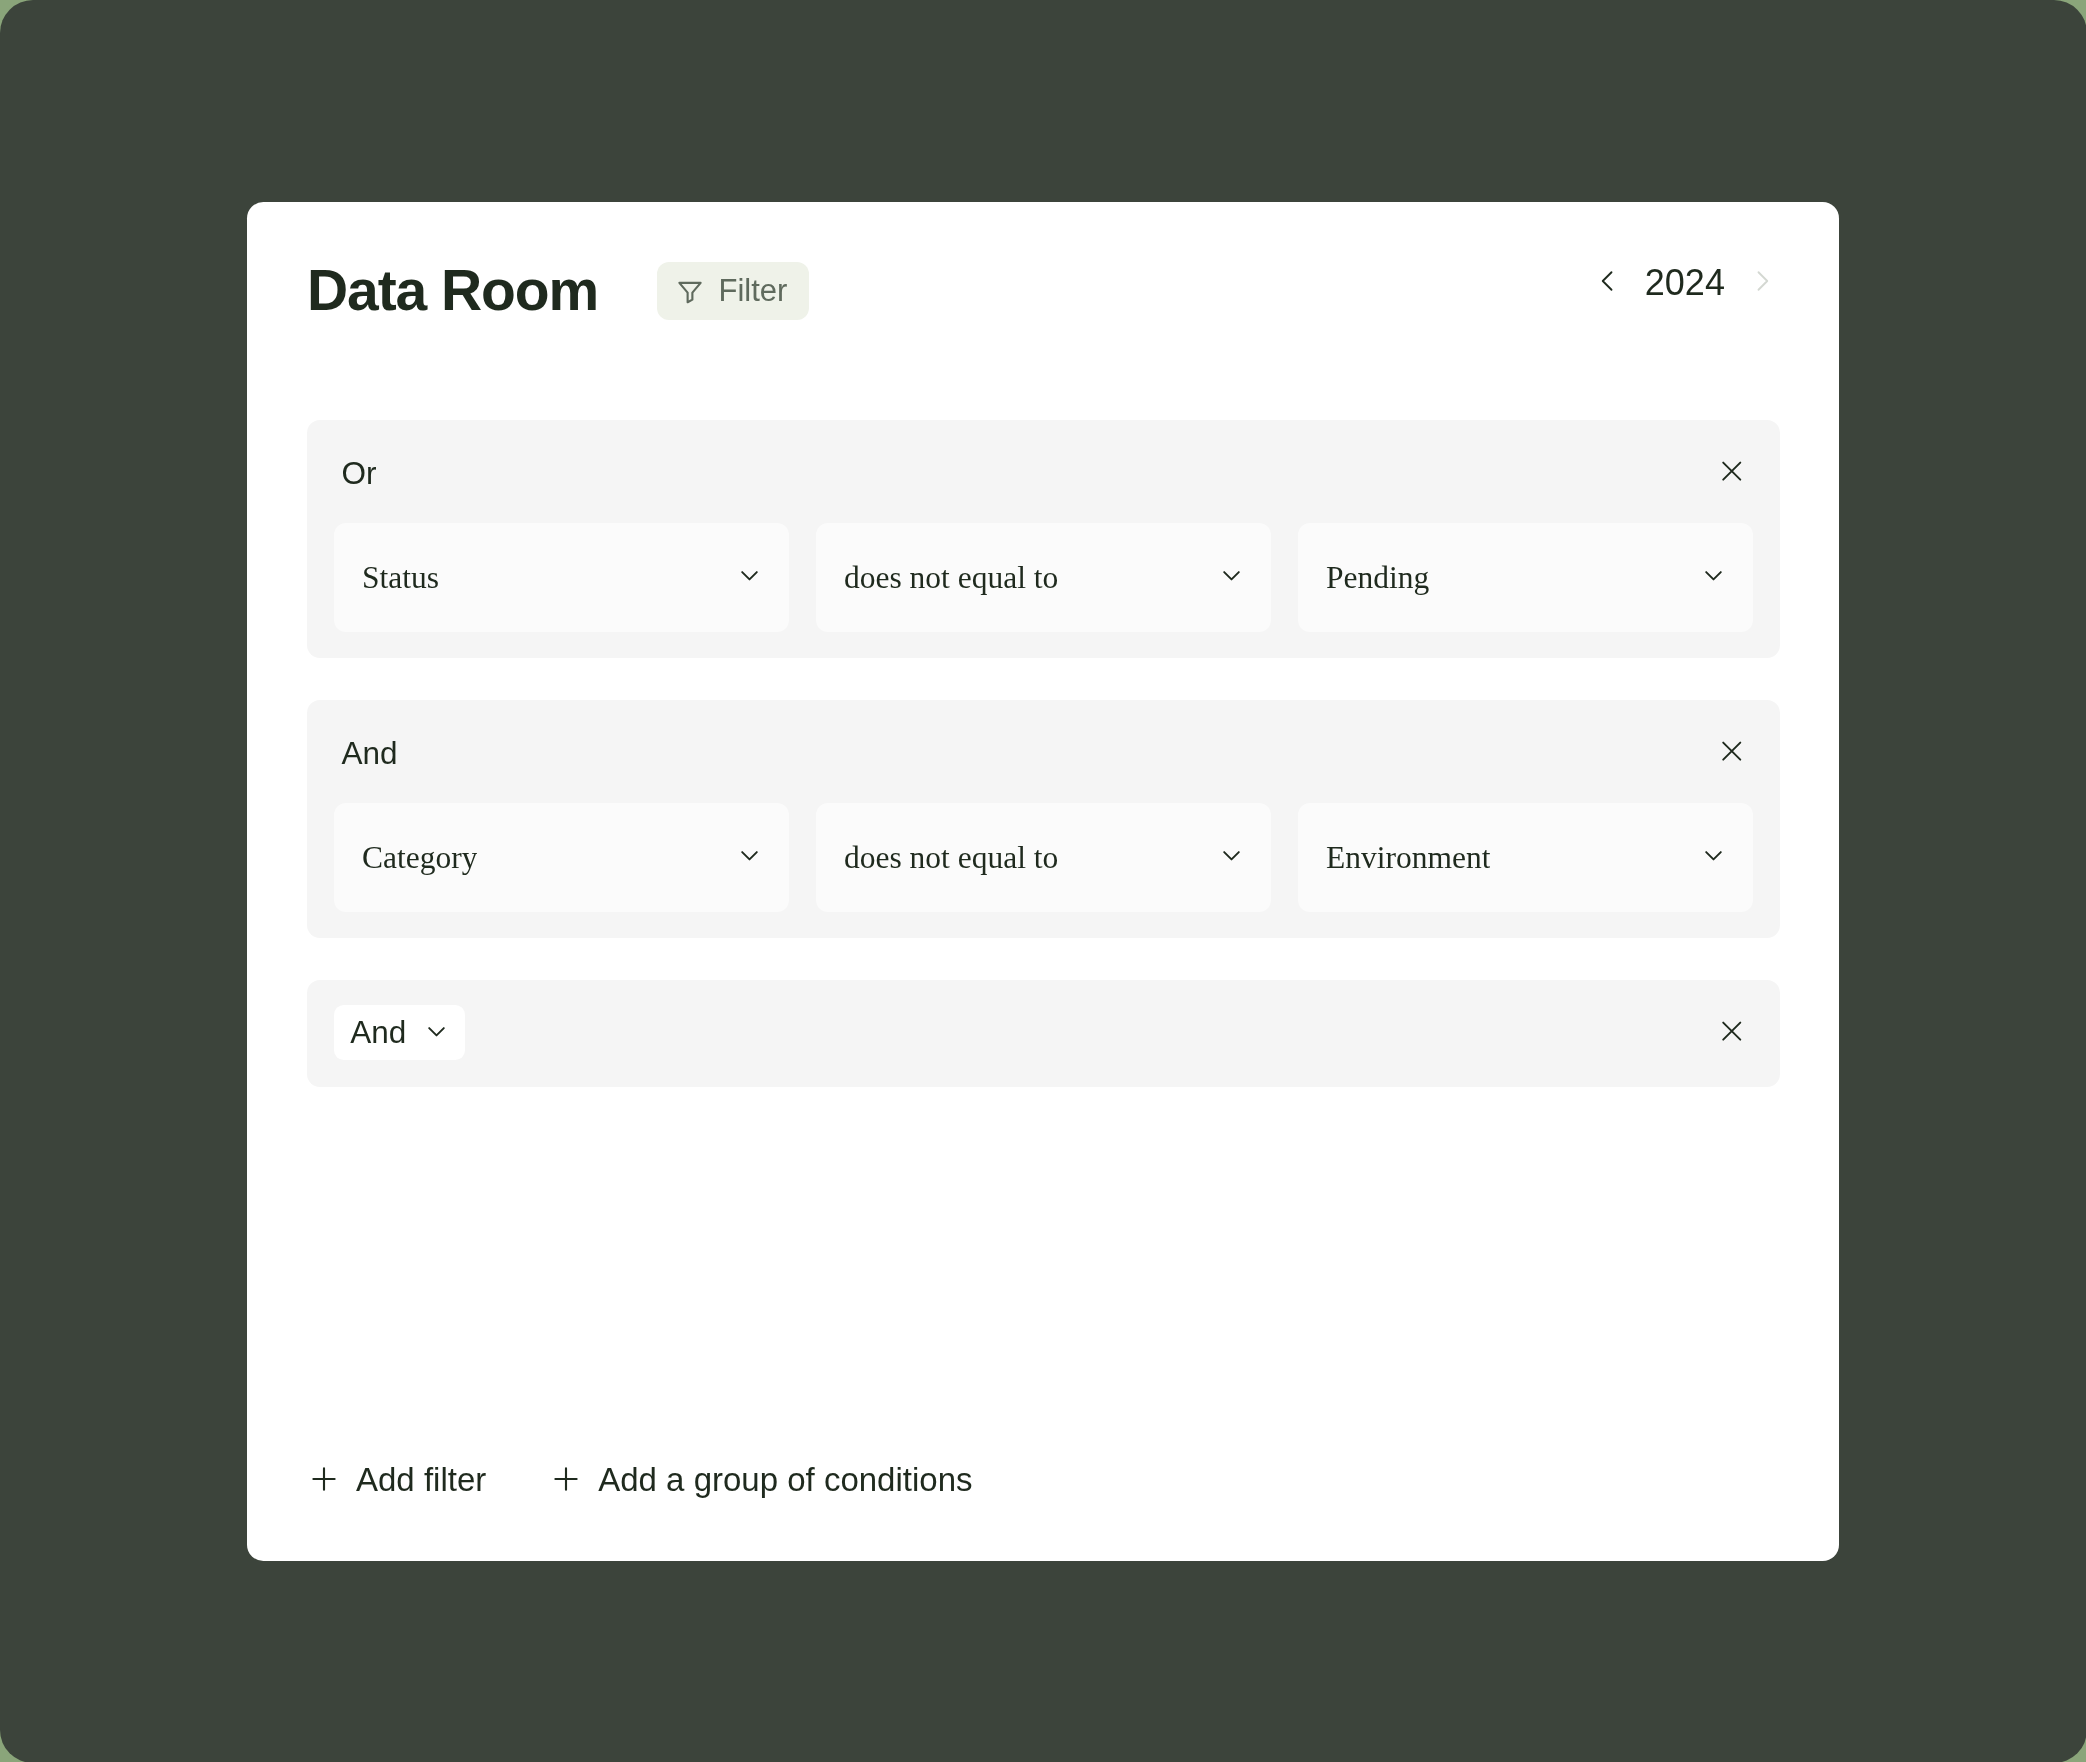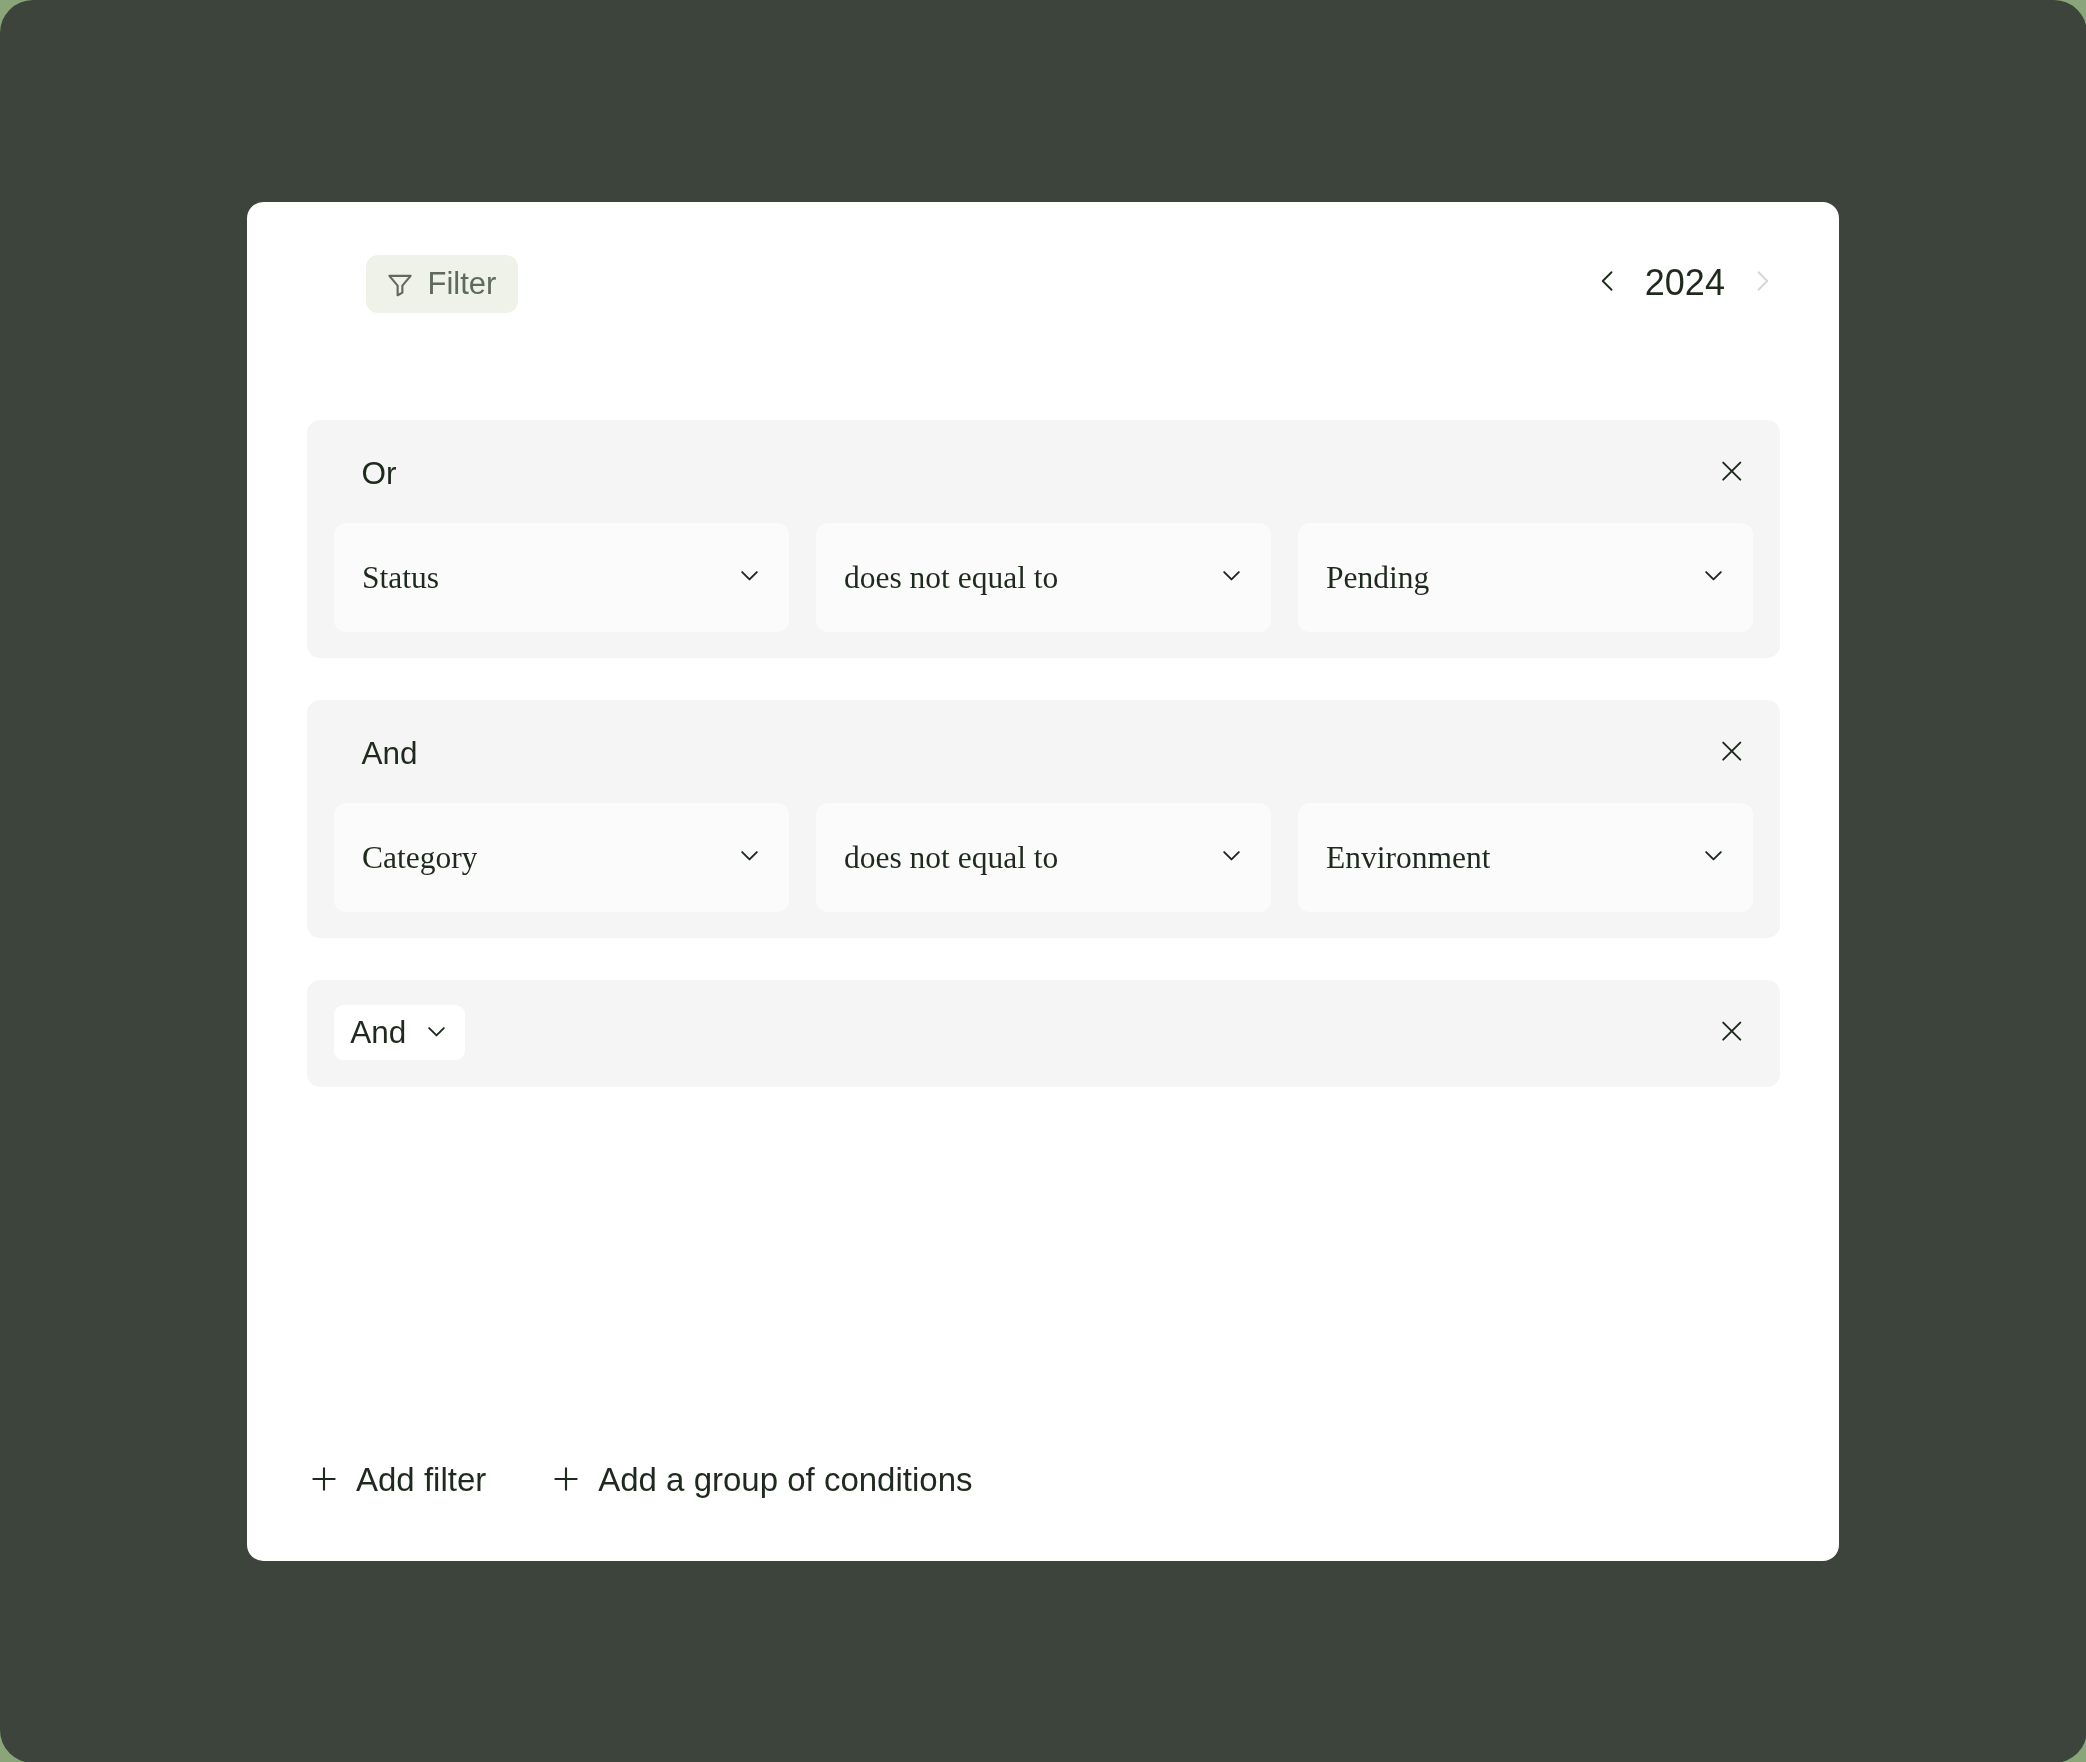--- a/index.html
+++ b/index.html
@@ -133,21 +133,20 @@
     display: flex;
     align-items: center;
   }
 
   .group-op-static {
     font-size: 31.5px;
     color: #1f2a1e;
     line-height: 36px;
     padding-left: 7.6px;
     white-space: nowrap;
-    margin-left: 20px;
   }
 
   .group-op-select {
     display: inline-flex;
     align-items: center;
     gap: 16.3px;
     background: #ffffff;
     border: none;
     border-radius: 9.8px;
     padding: 9.8px 15px 9.8px 16.3px;
@@ -262,20 +261,21 @@
 </head>
 <body>
 
 <div id="root">
 
   <div id="card">
 
     <div class="header">
 
       <div class="header-left">
+        <div class="page-title">Data Room</div>
 
         <button class="filter-chip">
           <span class="funnel-ico-wrap">
             <svg class="funnel-ico" viewBox="0 0 24 24" fill="none" stroke="#5f6a5d" stroke-width="1.7" stroke-linecap="round" stroke-linejoin="round">
               <path d="M3.5 5.5h17l-6.6 7.8v5.6l-3.8 2.1v-7.7z"></path>
             </svg>
           </span>
           <span class="chip-label">Filter</span>
         </button>
       </div>

